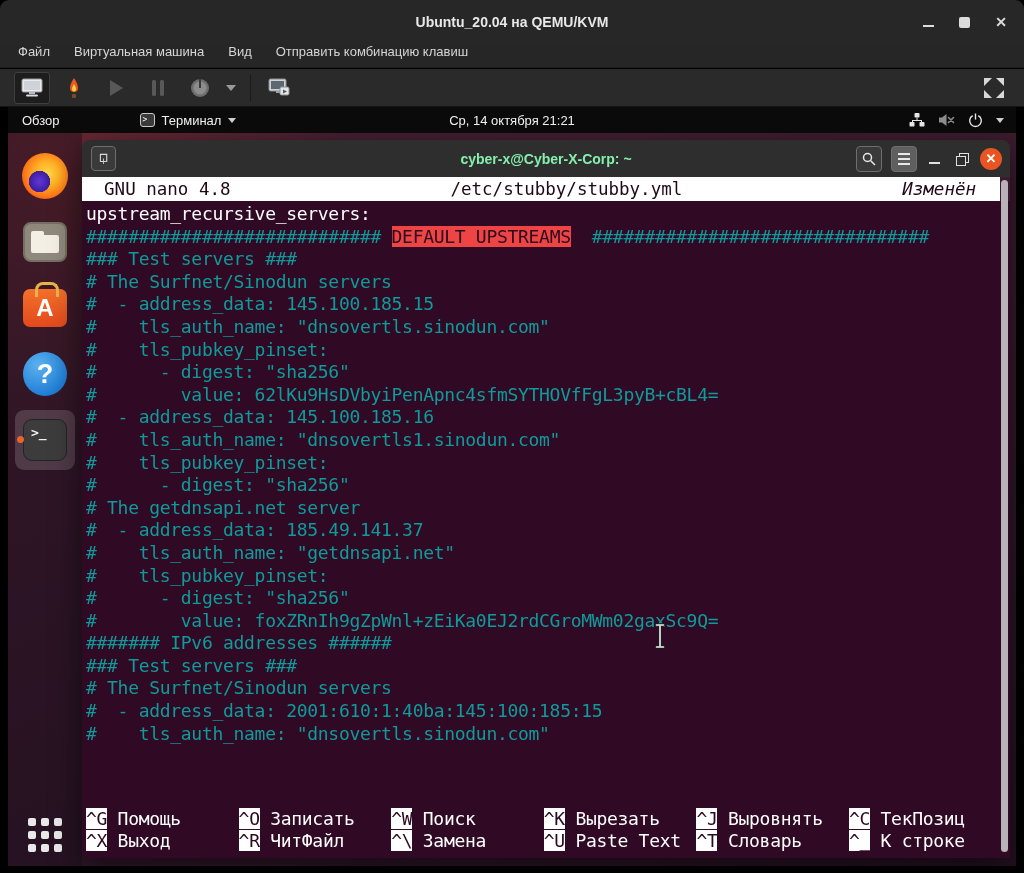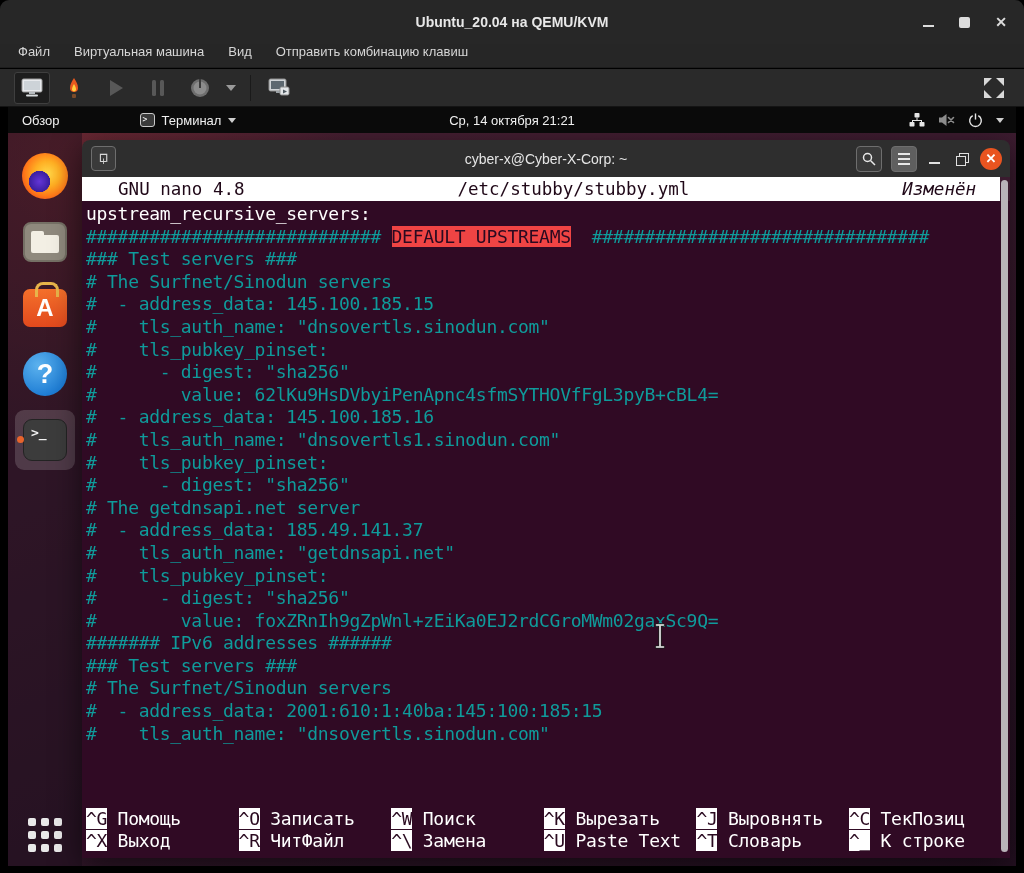--- a/index.html
+++ b/index.html
@@ -63,38 +63,38 @@
   .icon-terminal { width:44px; height:42px; border-radius:9px; background:#3c3c3c; border:1px solid #232323;
     color:#f2f2f2; font-family:"DejaVu Sans Mono",monospace; font-size:13px; font-weight:bold; padding:5px 0 0 7px; }
   .show-apps { margin-top:auto; margin-bottom:12px; width:38px; height:38px;
     display:grid; grid-template-columns:repeat(3,8px); grid-template-rows:repeat(3,8px); gap:5px; align-content:center; justify-content:center; }
   .show-apps i { background:#e9e9e9; border-radius:2px; }
   
   .term { position:absolute; left:74px; top:7px; width:928px; height:718px; border-radius:8px 8px 0 0;
     overflow:hidden; display:flex; flex-direction:column; box-shadow:0 8px 30px rgba(0,0,0,0.55); }
   .term-titlebar { height:37px; background:#2e2e2e; position:relative; flex:0 0 37px;
     display:flex; align-items:center; justify-content:center; }
-  .term-title { color:#e5e5e5; font-size:14px; font-weight:normal; }
+  .term-title { color:#86efac; font-size:14px; font-weight:bold; }
   .newtab-btn { position:absolute; left:9px; top:6px; width:25px; height:25px; border-radius:4px;
     background:#3a3a3a; border:1px solid #6e6e6e; color:#d8d8d8; font-size:13px; line-height:22px; text-align:center; }
   .term-ctrls { position:absolute; right:8px; top:5px; height:27px; display:flex; align-items:center; gap:9px; }
   .sq-btn { width:26px; height:26px; border-radius:4px; display:flex; align-items:center; justify-content:center; }
   .search-btn { background:#3a3a3a; border:1px solid #6e6e6e; }
   .menu-btn { background:#5f5f5f; border:1px solid #6e6e6e; display:flex; flex-direction:column; gap:3px; align-items:center; justify-content:center; }
   .menu-btn i { display:block; width:12px; height:2px; background:#e8e8e8; }
   .tw-min { width:18px; height:18px; position:relative; }
   .tw-min::after { content:""; position:absolute; left:3px; bottom:4px; width:11px; height:2px; background:#e0e0e0; }
   .tw-restore { width:18px; height:18px; position:relative; }
   .tw-restore::before { content:""; position:absolute; left:6px; top:3px; width:8px; height:8px; border:1.5px solid #e0e0e0; }
   .tw-restore::after { content:""; position:absolute; left:3px; top:6px; width:8px; height:8px; border:1.5px solid #e0e0e0; background:#2e2e2e; }
   .tw-close { width:22px; height:22px; border-radius:50%; background:#e95420; color:#fff; font-size:13px; font-weight:bold;
     display:flex; align-items:center; justify-content:center; }
   .nano-header { flex:0 0 24px; background:#ffffff; color:#200818; font-family:"DejaVu Sans Mono",monospace;
     font-size:17.5px; line-height:24px; display:flex; margin-right:10px; }
-  .nh-left { padding-left:15px; white-space:pre;text-align:center; }
+  .nh-left { padding-left:1px; white-space:pre;text-align:center; }
   .nh-center { flex:1; text-align:center; white-space:pre; }
   .nh-right { padding-right:24px; white-space:pre;font-style:italic; }
   .term-body { flex:1; background:#300a24; font-family:"DejaVu Sans Mono",monospace; font-size:18px;
     padding:2px 0 0 4px; display:flex; flex-direction:column; position:relative; }
   .tline { height:22.6px; line-height:22.6px; white-space:pre; letter-spacing:-0.3px; }
   .c-white { color:#ffffff; }
   .c-cyan { color:#0f9b9b; }
   .c-hl { background:#ef4444; color:#2a0a20; }
   .nano-shortcuts { margin-top:auto; margin-bottom:5px; display:grid; grid-template-columns:repeat(6,152.6px); }
   .sc-cell { height:22.6px; line-height:22.6px; white-space:pre; color:#ffffff; letter-spacing:-0.3px; }

